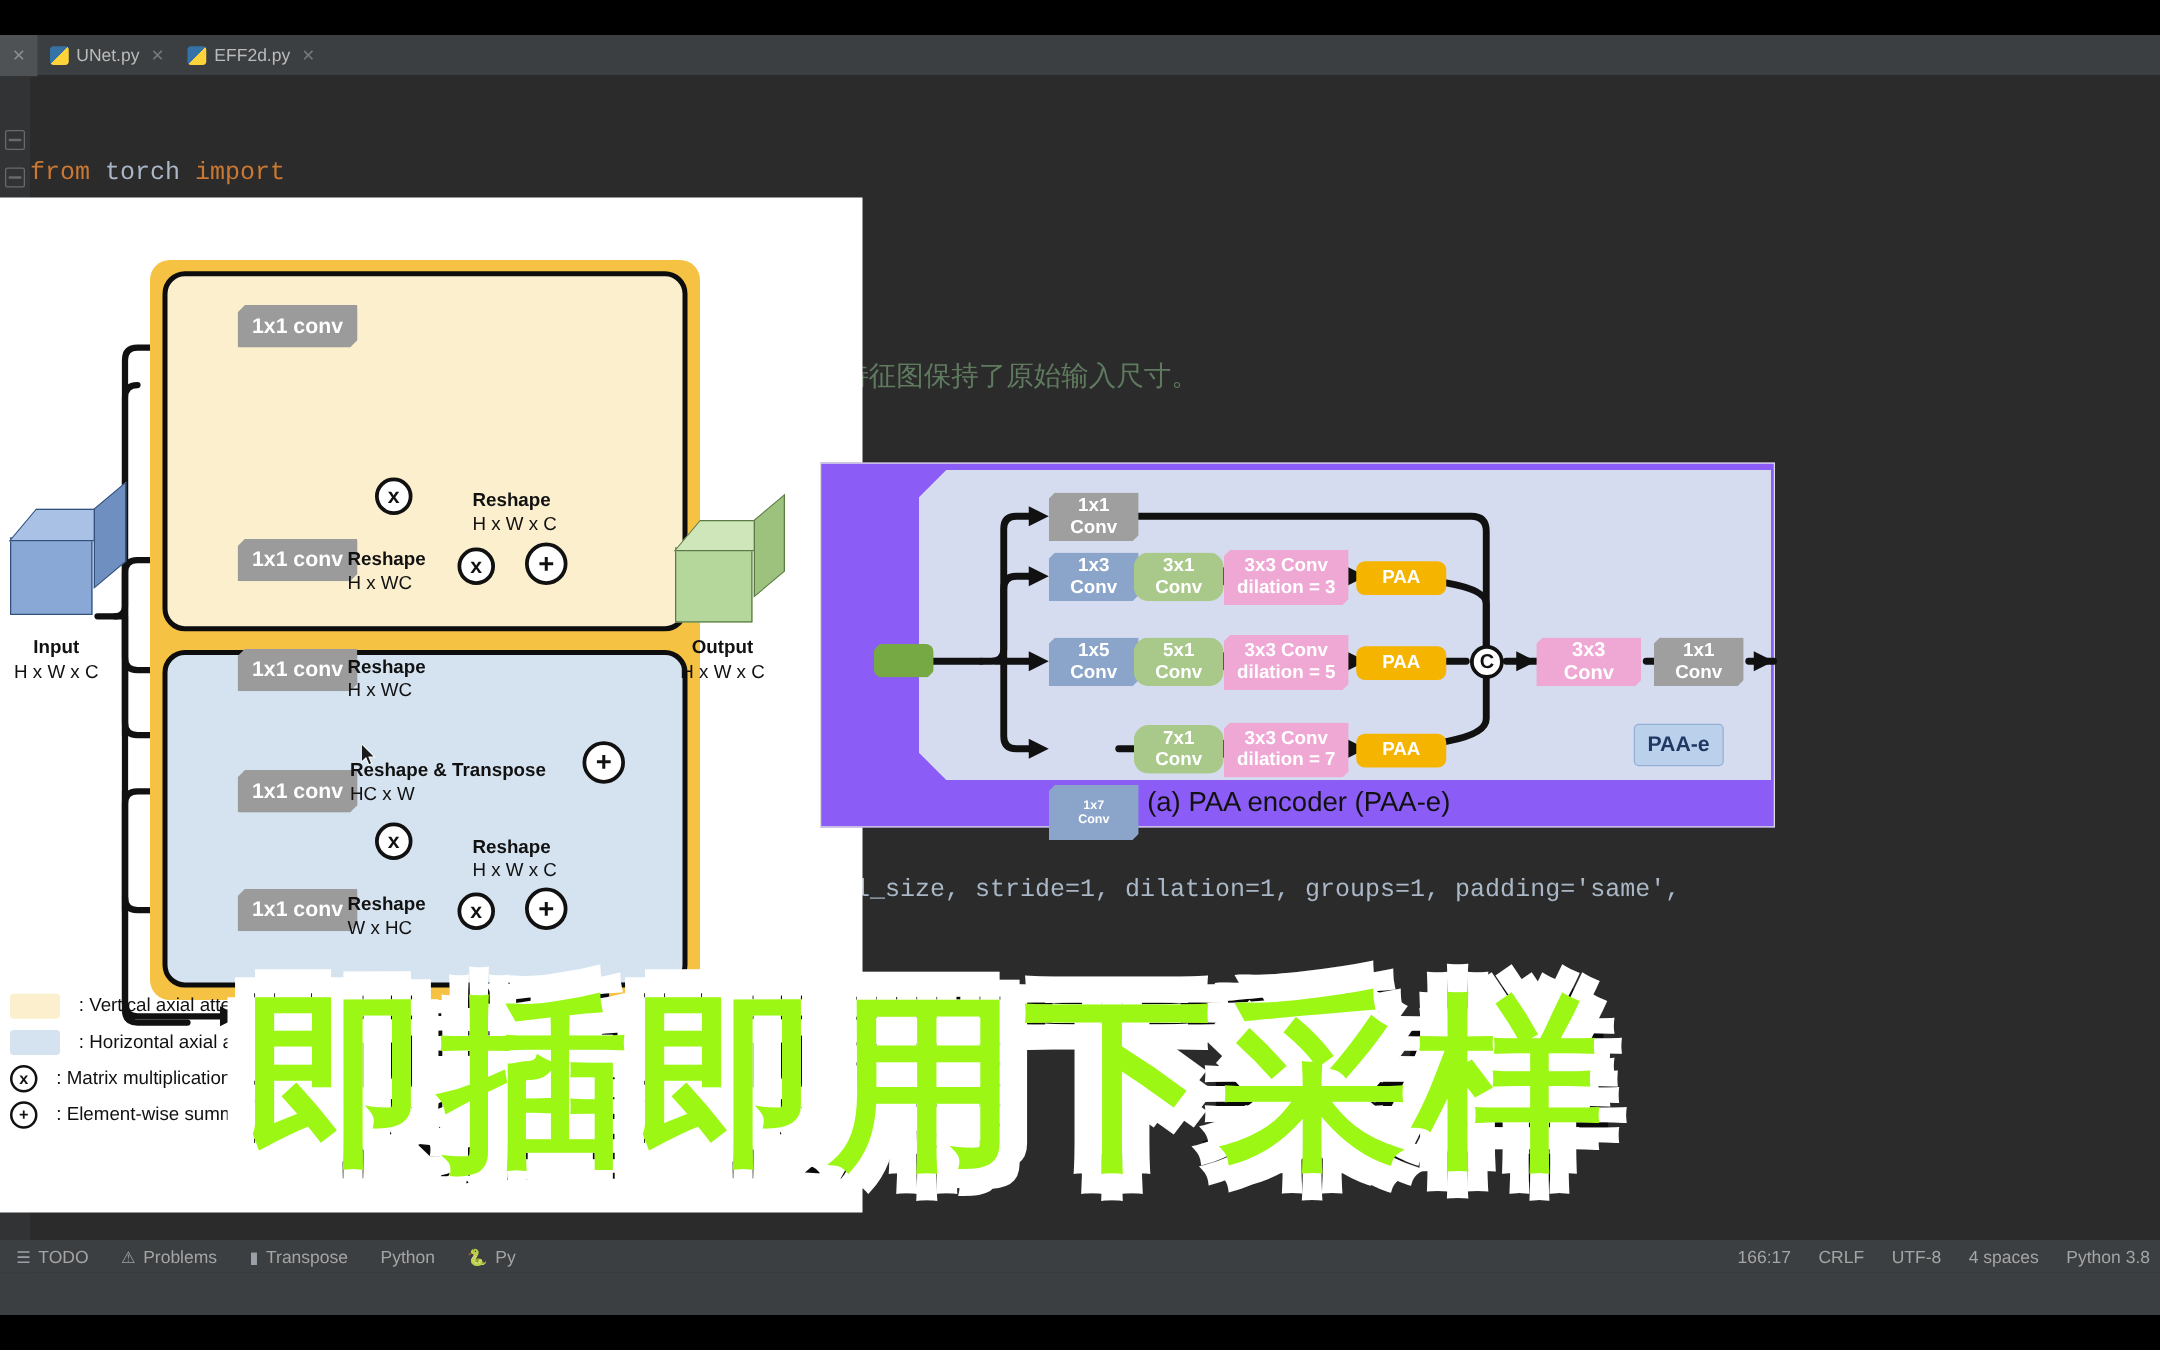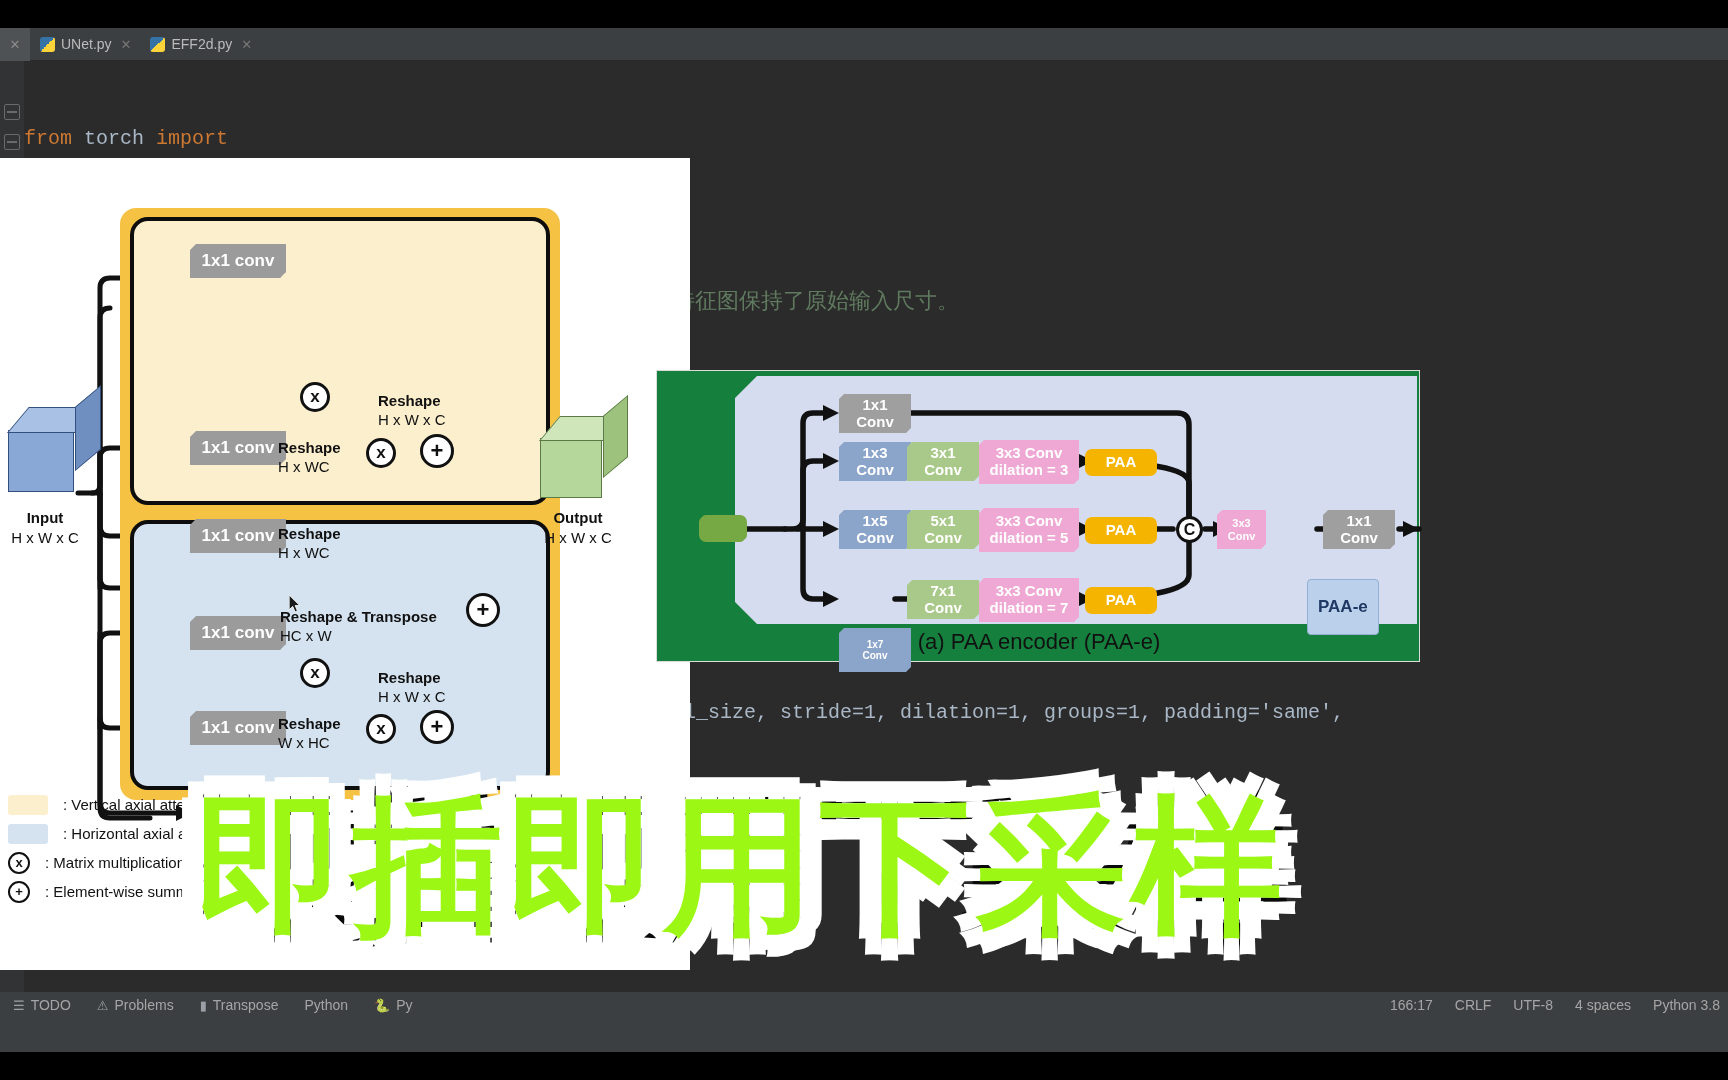--- a/index.html
+++ b/index.html
@@ -155,49 +155,49 @@
   .sw.b { background: #D5E3F0; }
   .lop {
     width: 22px; height: 22px; border-radius: 50%; background:#fff;
     border: 2.2px solid #111; display:flex; align-items:center; justify-content:center;
     font-size: 13px; font-weight: bold; color:#111;
   }
 
   
   .slide-paa {
     position: absolute; left: 656px; top: 370px; width: 764px; height: 292px;
-    background: #15803d; border: 1px solid #dcdcdc;
+    background: #8b5cf6; border: 1px solid #dcdcdc;
   }
   .paa-panel {
     position: absolute; left: 78px; top: 5px; width: 682px; height: 248px;
     background: #D6DCEF;
     clip-path: polygon(22px 0, 100% 0, 100% 100%, 22px 100%, 0 calc(100% - 22px), 0 22px);
   }
   .nodebox {
     position: absolute; color: #fff; font-weight: bold;
     display: flex; flex-direction: column; align-items: center; justify-content: center;
     line-height: 1.12; text-align: center;
     clip-path: polygon(5px 0, 100% 0, 100% calc(100% - 5px), calc(100% - 5px) 100%, 0 100%, 0 5px);
   }
   .nb-gray { background: #9f9f9f; }
   .nb-blue { background: #8BA5CA; }
-  .nb-green{ background: #A9C98A; }
+  .nb-green{ background: #A9C98A; border-radius: 12px; }
   .nb-pink { background: #EFA8D4; }
   .nb-yellow{ background: #F5B400; color:#fff;
     clip-path: none; border-radius: 7px; }
   .nb-green-sm { background: #76A843; border-radius: 7px; }
   .cnode {
     position: absolute; width: 27px; height: 27px; border-radius: 50%;
     background: #fff; border: 3px solid #111;
     display:flex; align-items:center; justify-content:center;
     font-weight: bold; font-size: 16px; color:#111;
   }
   .paa-tag {
     position: absolute; background: #BBD0EA; color: #1f3864;
-    font-weight: bold; font-size: 17px; padding: 17px 10px; border-radius: 4px;
+    font-weight: bold; font-size: 17px; padding: 6px 10px; border-radius: 4px;
     border: 1px solid #93b0d4;
   }
   .paa-caption {
     position: absolute; left: 0; top: 258px; width: 764px; text-align: center;
     font-size: 22px; color: #111;
   }
 
   svg.wires { position: absolute; left:0; top:0; overflow: visible; pointer-events:none; }
 
   
@@ -578,21 +578,21 @@
       <span>dilation = 7</span>
     </div>
     <div class="nodebox nb-yellow" style="left:428px;top:216px;width:72px;height:27px;font-size:15px;">
       <span>PAA</span>
     </div>
 
     <div class="cnode" style="left:519px;top:145px;">
       <span>C</span>
     </div>
 
-    <div class="nodebox nb-pink" style="left:560px;top:139px;width:49px;height:39px;font-size:11px;">
+    <div class="nodebox nb-pink" style="left:572px;top:139px;width:84px;height:39px;font-size:16px;">
       <span>3x3</span>
       <span>Conv</span>
     </div>
     <div class="nodebox nb-gray" style="left:666px;top:139px;width:72px;height:39px;font-size:15px;">
       <span>1x1</span>
       <span>Conv</span>
     </div>
 
     <div class="paa-tag" style="left:650px;top:208px;">
       <span>PAA-e</span>

